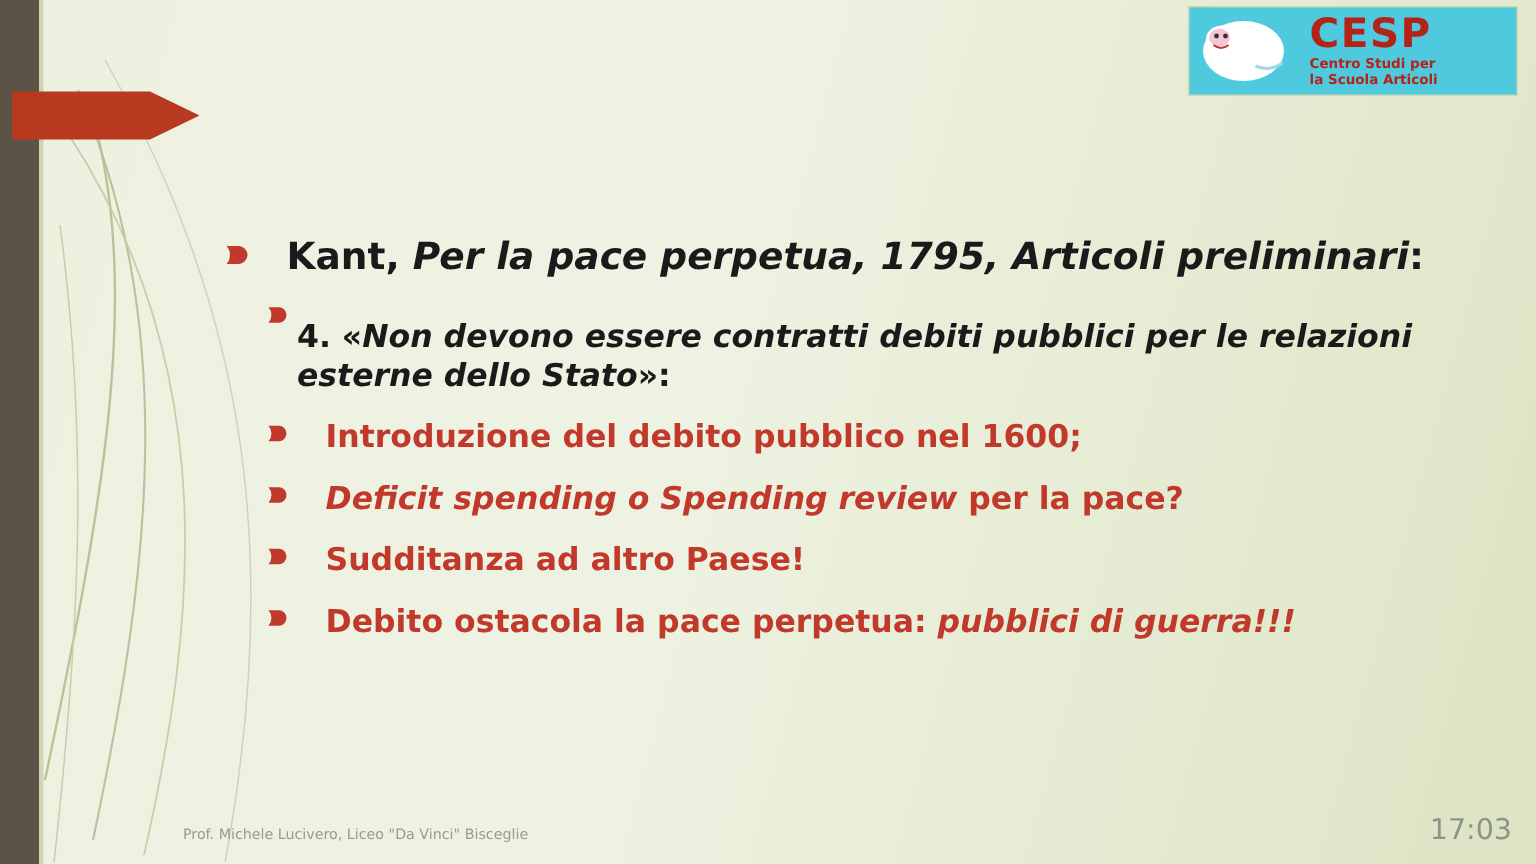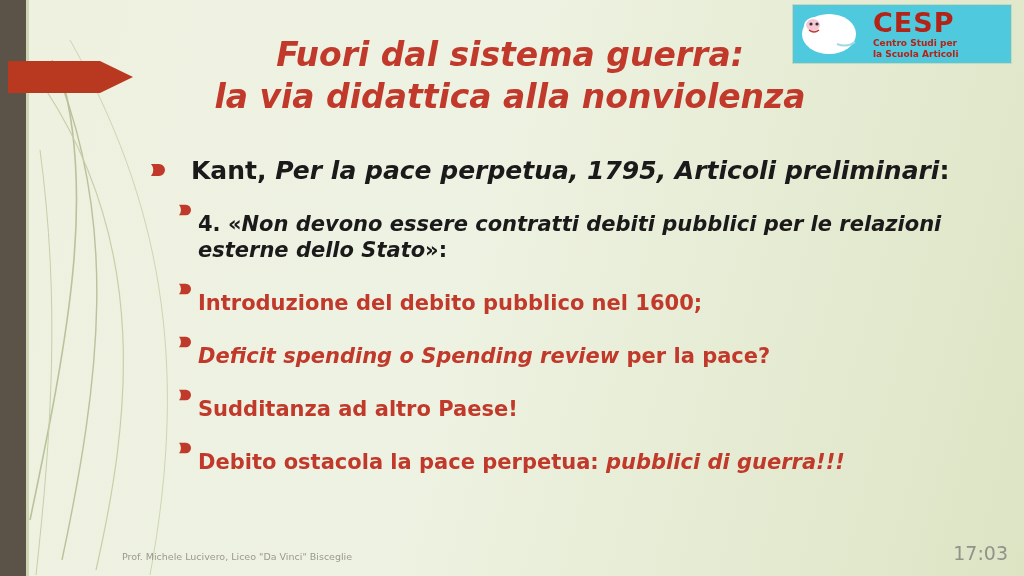--- a/index.html
+++ b/index.html
@@ -143,21 +143,21 @@
   .lvl1 .marker { top: 7px; }
   
   .lvl2 {
     margin-left: 28px;
     font-family: "DejaVu Sans", sans-serif;
     font-weight: bold;
     font-size: 21px;
     line-height: 1.28;
   }
   .lvl2.black { color: #1a1a1a; flex-direction: column; }
-  .lvl2.red { color: #c0392b; flex-direction: column; }
+  .lvl2.red { color: #c0392b; }
   .lvl2 .ital { font-style: italic; }
   .lvl2 .marker { top: 5px; }
   .sp-1 { margin-top: 12px; }
   .sp-2 { margin-top: 14px; }
   
   .footer-note {
     position: absolute;
     left: 122px;
     bottom: 14px;
     font-family: "DejaVu Sans", sans-serif;
@@ -207,24 +207,20 @@
     </div>
     <div class="logo-text">
       <div class="logo-title">CESP</div>
       <div class="logo-sub">
         <span>Centro Studi per</span><br>
         <span>la Scuola Articoli</span>
       </div>
     </div>
   </div>
 
-  <div class="title">
-    <span class="line1">Fuori dal sistema guerra:</span>
-    <span class="line2">la via didattica alla nonviolenza</span>
-  </div>
 
   <div class="content">
 
     <div class="bullet-row lvl1">
       <span class="marker">
         <svg width="16" height="14" viewBox="0 0 16 14">
             <path d="M1,1 L9,1 A6,6 0 0 1 9,13 L1,13 A9,9 0 0 0 1,1 Z" fill="#c0392b"></path>
           </svg>
       </span>
       <span class="btext"><span>Kant, </span><span class="ital">Per la pace perpetua, 1795, Articoli preliminari</span><span>:</span></span>

